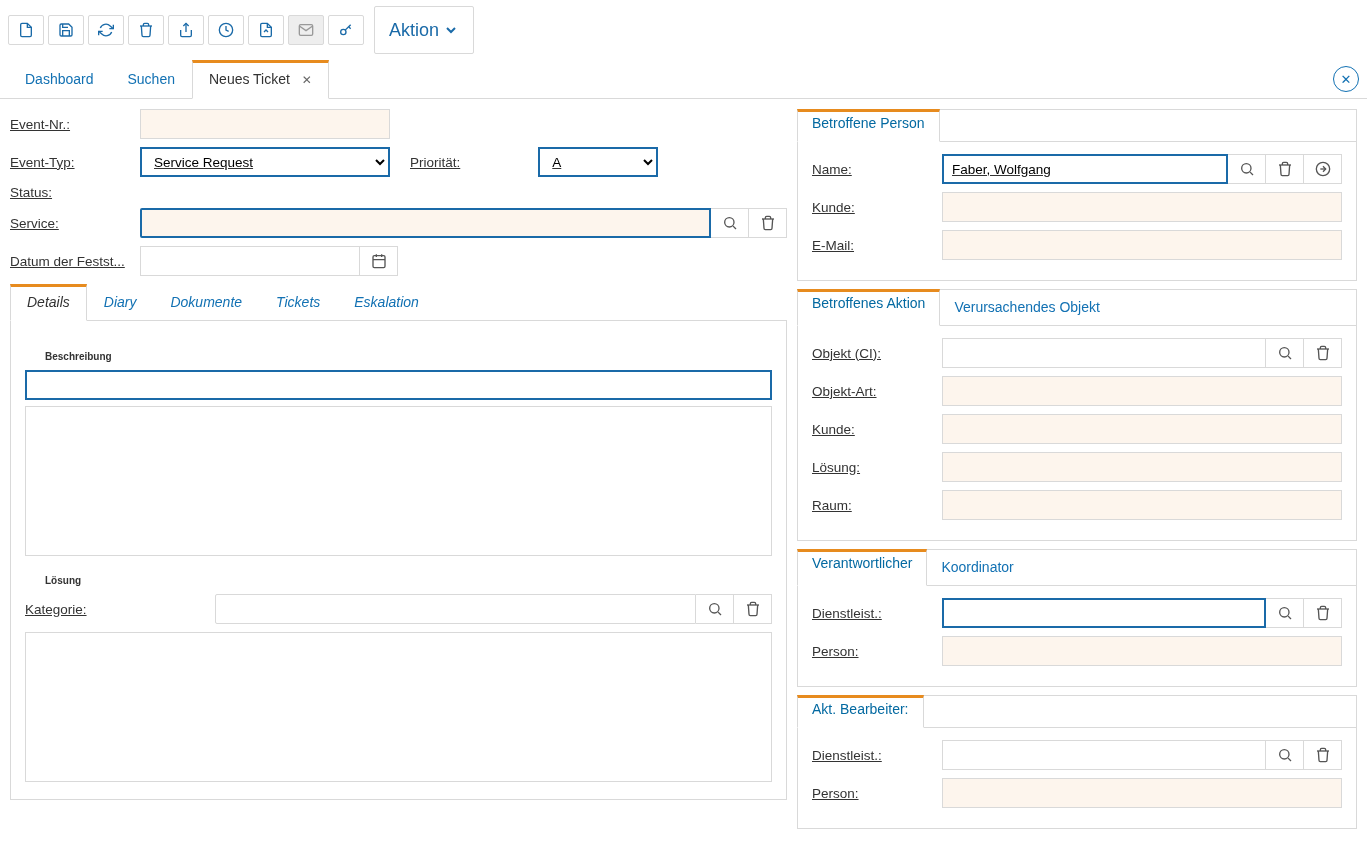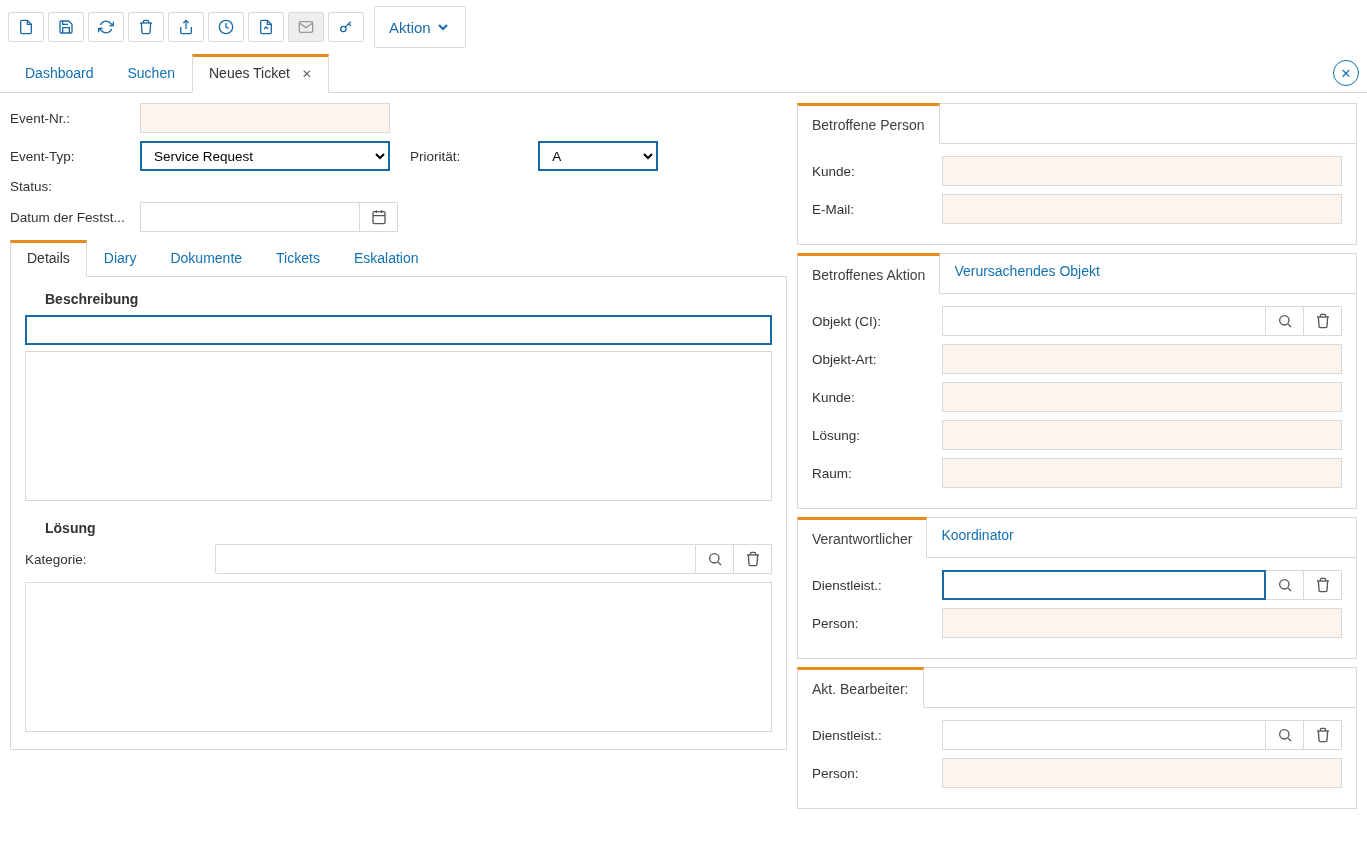--- a/index.html
+++ b/index.html
@@ -21,23 +21,23 @@
     border: 1px solid #d9d9d9;
     background: #fff;
     display: inline-flex;
     align-items: center; justify-content: center;
     cursor: pointer;
     border-radius: 2px;
     color: #1a6aa8;
   }
   .tb-btn.disabled { background:#eee; color:#999; cursor:default; }
   .tb-action {
-    height:42px; padding:16px 14px;
+    height:48px; padding:16px 14px;
     border:1px solid #d9d9d9; background:#fff;
-    color:#1a6aa8; font-size:15px; font-weight:500;
+    color:#1a6aa8; font-size:18px; font-weight:500;
     display:inline-flex; align-items:center; gap:4px;
     cursor:pointer; border-radius:2px; margin-left:6px;
   }
   svg { width:16px; height:16px; display:block; }
   .tabs-row {
     display:flex; align-items:center;
     border-bottom:1px solid #d9d9d9;
     padding:0 8px;
     justify-content:center;
   }
@@ -58,43 +58,43 @@
   }
   .tab .close { margin-left:8px; color:#666; font-size:12px;}
   .close-round {
     margin-left:auto; width:26px;height:26px;border:1px solid #1271b3;
     border-radius:50%; display:flex;align-items:center;justify-content:center;
     color:#1271b3; cursor:pointer; font-size:13px;
   }
   .content { display:flex; gap:10px; padding:10px; align-items:flex-start;}
   .left { flex:1 1 auto; min-width:0;}
   .right { width:560px; flex:0 0 auto;}
-  .form-row { display:flex; align-items:center; margin-bottom:8px;}
+  .form-row { display:flex; align-items:center; margin-bottom:8px;text-decoration:underline;}
   .form-row label { flex:0 0 130px; }
   .inp, select {
     height:30px; border:1px solid #d9d9d9; background:#fdf5ed;
     padding:0 8px; font-size:13.5px; outline:none;
   }
   .inp.white, select.white { background:#fff;}
   .inp.blue-border, select.blue-border { border:2px solid #1a6aa8;}
   .w250{width:250px;} .w120{width:120px;} .w220{width:220px;}
   .srv-group { display:flex; flex:1; }
   .srv-group .inp{ flex:1; border-radius:2px 0 0 2px;}
   .srv-btn{ width:38px;height:30px;border:1px solid #d9d9d9;border-left:none;background:#fff;display:flex;align-items:center;justify-content:center;cursor:pointer;color:#555;}
-  .inner-tabs{ display:flex; border-bottom:1px solid #d9d9d9; margin-top:4px;}
+  .inner-tabs{ display:flex; border-bottom:1px solid #d9d9d9; margin-top:4px;font-style:italic;}
   .inner-tab{ padding:9px 16px 10px; color:#1271b3; cursor:pointer; border:1px solid transparent; margin-bottom:-1px; font-size:14px;}
   .inner-tab.active{ border:1px solid #d9d9d9; border-bottom:1px solid #fff; border-top:3px solid #e78b1e; color:#333; padding-top:7px;}
   .section{ border:1px solid #d9d9d9; border-top:none; padding:14px;}
-  .section h4{ margin:0 0 8px 0; font-size:14px;padding-left:20px;}
+  .section h4{ margin:16px 0 8px 0; font-size:10px;padding-left:20px;}
   .full-inp{ width:100%; height:30px; border:2px solid #1a6aa8; background:#fff; padding:0 8px;}
   .ta{ width:100%; border:1px solid #d9d9d9; background:#fff; resize:none; padding:6px;}
   .panel{ border:1px solid #d9d9d9; margin-bottom:8px; }
   .panel-tabs{ display:flex; border-bottom:1px solid #d9d9d9;}
   .panel-tab{ padding:9px 14px 10px; color:#1271b3; cursor:pointer; border:1px solid transparent; margin:-1px 0 -1px -1px; font-size:14px;}
-  .panel-tab.active{ border:1px solid #d9d9d9; border-bottom:1px solid #fff; border-top:3px solid #e78b1e; color:#404040; padding-top:11px; background:#fff;}
+  .panel-tab.active{ border:1px solid #d9d9d9; border-bottom:1px solid #fff; border-top:3px solid #e78b1e; color:#0369a1; padding-top:3px; background:#fff;}
   .panel-body{ padding:12px 14px;}
   .panel-body .form-row label{ flex:0 0 130px;}
   .pf-group{ display:flex; flex:1;}
   .pf-group .inp{ flex:1;}
   .pf-btn{ width:38px;height:30px;border:1px solid #d9d9d9;border-left:none;background:#fff;display:flex;align-items:center;justify-content:center;cursor:pointer;color:#555;}
 </style>
 </head>
 <body>
 
 <div class="toolbar">
@@ -185,20 +185,39 @@
       <input class="inp w250" value="" style="">
     </div>
     <div class="form-row">
       <label>Event-Typ:</label>
       <select class="blue-border w250" style="background:#fff"><option>Service Request</option></select>
       <label style="flex:0 0 auto; margin-left:20px">Priorität:</label>
       <select class="blue-border w120" style="background:#fff;margin-left:78px"><option>A</option></select>
     </div>
     <div class="form-row">
       <label>Status:</label>
+    </div>
+    <div class="form-row">
+      <label>Service:</label>
+      <div class="srv-group">
+        <input class="inp blue-border" style="background: rgb(253, 245, 237);" value="">
+        <div class="srv-btn">
+            <svg viewBox="0 0 24 24" fill="none" stroke="currentColor" stroke-width="2">
+              <circle cx="11" cy="11" r="7"></circle>
+              <path d="M21 21l-4.3-4.3"></path>
+            </svg>
+          </div>
+        <div class="srv-btn">
+            <svg viewBox="0 0 24 24" fill="none" stroke="currentColor" stroke-width="2">
+              <path d="M3 6h18"></path>
+              <path d="M8 6V4a2 2 0 0 1 2-2h4a2 2 0 0 1 2 2v2"></path>
+              <path d="M19 6l-1 14a2 2 0 0 1-2 2H8a2 2 0 0 1-2-2L5 6"></path>
+            </svg>
+          </div>
+      </div>
     </div>
     <div class="form-row">
       <label>Datum der Festst...</label>
       <div style="display:flex">
         <input class="inp white w220" value="" style="">
         <div class="srv-btn">
             <svg viewBox="0 0 24 24" fill="none" stroke="currentColor" stroke-width="2">
               <rect x="3" y="4" width="18" height="18" rx="2"></rect>
               <path d="M16 2v4M8 2v4M3 10h18"></path>
             </svg>
@@ -243,20 +262,46 @@
   </div>
 
   <div class="right">
 
     <div class="panel">
       <div class="panel-tabs">
         <div class="panel-tab active"><span>Betroffene Person</span></div>
       </div>
       <div class="panel-body">
         <div class="form-row">
+          <label>Name:</label>
+          <div class="pf-group">
+            <input class="inp blue-border" style="background: rgb(255, 255, 255);" value="Faber, Wolfgang">
+            <div class="pf-btn">
+                <svg viewBox="0 0 24 24" fill="none" stroke="currentColor" stroke-width="2">
+                  <circle cx="11" cy="11" r="7"></circle>
+                  <path d="M21 21l-4.3-4.3"></path>
+                </svg>
+              </div>
+            <div class="pf-btn">
+                <svg viewBox="0 0 24 24" fill="none" stroke="currentColor" stroke-width="2">
+                  <path d="M3 6h18"></path>
+                  <path d="M8 6V4a2 2 0 0 1 2-2h4a2 2 0 0 1 2 2v2"></path>
+                  <path d="M19 6l-1 14a2 2 0 0 1-2 2H8a2 2 0 0 1-2-2L5 6"></path>
+                </svg>
+              </div>
+            <div class="pf-btn">
+                <svg viewBox="0 0 24 24" fill="none" stroke="currentColor" stroke-width="2">
+                  <circle cx="12" cy="12" r="10"></circle>
+                  <path d="M12 8l4 4-4 4"></path>
+                  <path d="M8 12h8"></path>
+                </svg>
+              </div>
+          </div>
+        </div>
+        <div class="form-row">
             <label>Kunde:</label>
             <input class="inp" style="flex: 1 1 0%;">
           </div>
         <div class="form-row">
             <label>E-Mail:</label>
             <input class="inp" style="flex: 1 1 0%;">
           </div>
       </div>
     </div>
 

